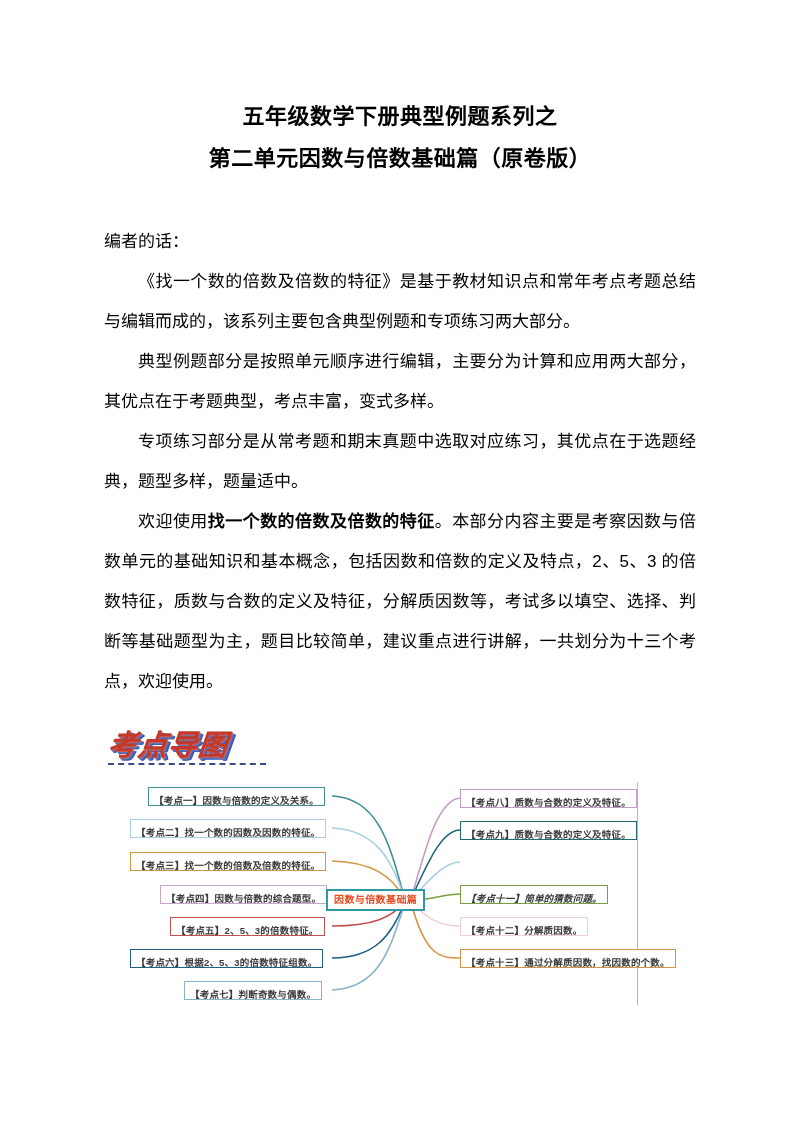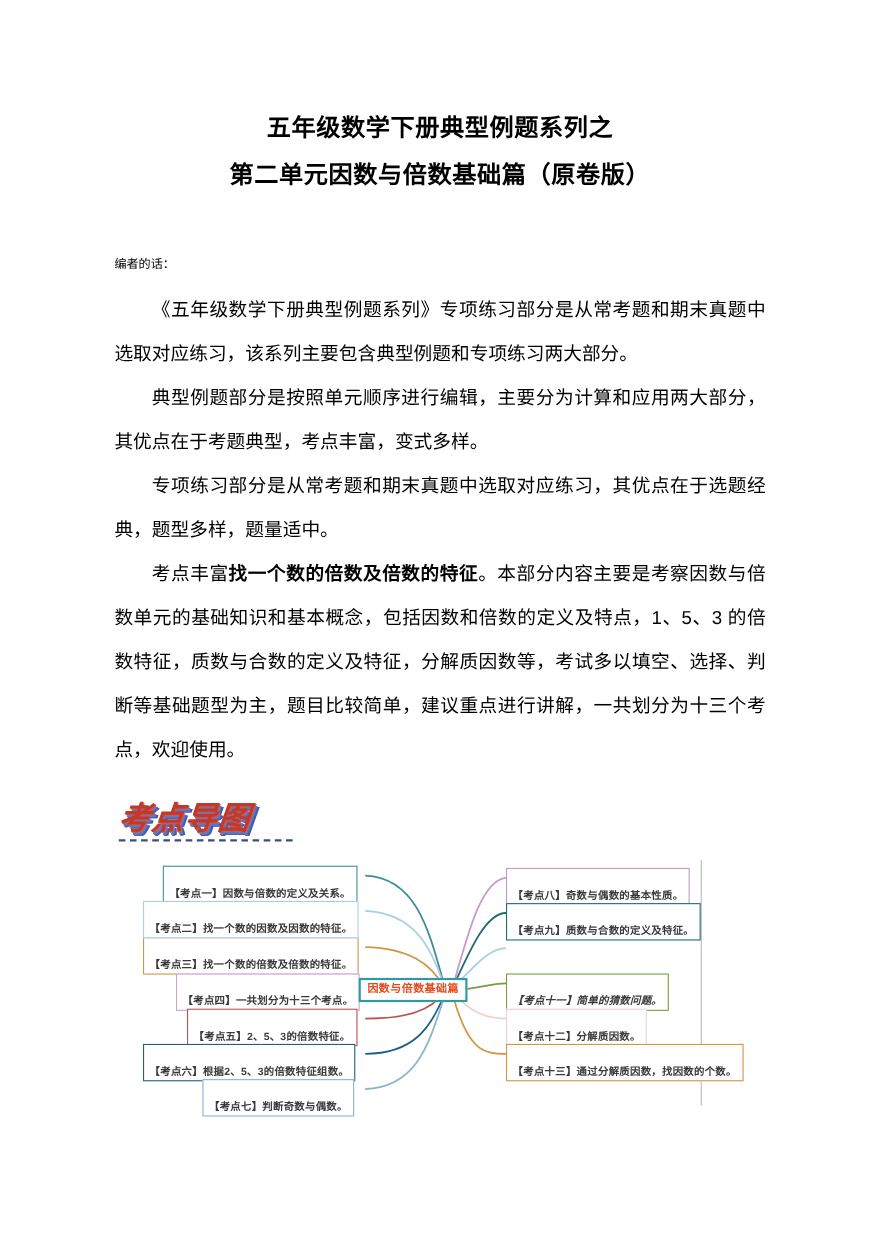--- a/index.html
+++ b/index.html
@@ -39,22 +39,22 @@
   }
   .doc-title .line {
     display: block;
     white-space: nowrap;
   }
   .doc-title .line-2 { margin-top: 8px; }
 
   
   .intro-label {
     margin-top: 46px;
-    font-family: Liberation Mono, monospace;
-    font-size: 11px;
+    font-family: Liberation Sans, sans-serif;
+    font-size: 17px;
     line-height: 40px;
   }
   p.para {
     margin: 0;
     font-family: "Liberation Sans", "DejaVu Sans", sans-serif;
     font-size: 17px;
     line-height: 40px;
     text-align: justify;
     text-justify: inter-ideograph;
     text-indent: 2em;
@@ -119,21 +119,21 @@
     position: absolute;
     box-sizing: border-box;
     background: #ffffff;
     border: 1px solid #999;
     font-family: "Liberation Sans", "DejaVu Sans", sans-serif;
     font-size: 9.5px;
     font-weight: bold;
     color: #3a3a3a;
     line-height: 17px;
     height: 19px;
-    padding: 16px 5px;
+    padding: 4px 5px;
     white-space: nowrap;
     letter-spacing: 0.2px;
   }
   .node.center {
     border: 2px solid #2e9aa5;
     color: #e8491d;
     font-size: 10px;
     font-weight: bold;
     height: 22px;
     line-height: 18px;
@@ -149,24 +149,24 @@
 <div class="page">
   <div class="content">
 
     <div class="doc-title">
       <span class="line line-1">五年级数学下册典型例题系列之</span>
       <span class="line line-2">第二单元因数与倍数基础篇（原卷版）</span>
     </div>
 
     <div class="intro-label">编者的话：</div>
 
-    <p class="para">《五年级数学下册典型例题系列》专项练习部分是从常考题和期末真题中选取对应练习，该系列主要包含典型例题和专项练习两大部分。</p>
+    <p class="para">《找一个数的倍数及倍数的特征》是基于教材知识点和常年考点考题总结与编辑而成的，该系列主要包含典型例题和专项练习两大部分。</p>
     <p class="para">典型例题部分是按照单元顺序进行编辑，主要分为计算和应用两大部分，其优点在于考题典型，考点丰富，变式多样。</p>
     <p class="para">专项练习部分是从常考题和期末真题中选取对应练习，其优点在于选题经典，题型多样，题量适中。</p>
-    <p class="para"><span>考点丰富</span><b>找一个数的倍数及倍数的特征</b><span>。本部分内容主要是考察因数与倍数单元的基础知识和基本概念，包括因数和倍数的定义及特点，1、5、3 的倍数特征，质数与合数的定义及特征，分解质因数等，考试多以填空、选择、判断等基础题型为主，题目比较简单，建议重点进行讲解，一共划分为十三个考点，欢迎使用。</span></p>
+    <p class="para"><span>欢迎使用</span><b>找一个数的倍数及倍数的特征</b><span>。本部分内容主要是考察因数与倍数单元的基础知识和基本概念，包括因数和倍数的定义及特点，2、5、3 的倍数特征，质数与合数的定义及特征，分解质因数等，考试多以填空、选择、判断等基础题型为主，题目比较简单，建议重点进行讲解，一共划分为十三个考点，欢迎使用。</span></p>
 
     <div class="map-banner">
       <span class="banner-word">考点导图</span>
       <span class="banner-underline"></span>
     </div>
 
     <div class="mindmap-wrap">
       <span class="mindmap-frame-right"></span>
 
       <svg class="connectors" viewBox="0 0 592 235">
@@ -194,34 +194,34 @@
       <div class="node" style="left:44px; top:11px; border-color:#3f8f94;">
         <span>【考点一】因数与倍数的定义及关系。</span>
       </div>
       <div class="node" style="left:26px; top:76px; border-color:#d39544;">
         <span>【考点三】找一个数的倍数及倍数的特征。</span>
       </div>
       <div class="node" style="left:26px; top:43px; border-color:#a8cfe4;">
         <span>【考点二】找一个数的因数及因数的特征。</span>
       </div>
       <div class="node" style="left:56px; top:109px; border-color:#c9a6cf;">
-        <span>【考点四】一共划分为十三个考点。</span>
+        <span>【考点四】因数与倍数的综合题型。</span>
       </div>
       <div class="node" style="left:66px; top:141px; border-color:#c0504d;">
         <span>【考点五】2、5、3的倍数特征。</span>
       </div>
       <div class="node" style="left:26px; top:173px; border-color:#1f5f82;text-align:center;">
         <span>【考点六】根据2、5、3的倍数特征组数。</span>
       </div>
       <div class="node" style="left:80px; top:205px; border-color:#8ab4cc;">
         <span>【考点七】判断奇数与偶数。</span>
       </div>
 
       <div class="node" style="left:356px; top:13px; border-color:#c49ac9;">
-        <span>【考点八】奇数与偶数的基本性质。</span>
+        <span>【考点八】质数与合数的定义及特征。</span>
       </div>
       <div class="node" style="left:356px; top:45px; border-color:#1f6b70; border-width:1.5px;">
         <span>【考点九】质数与合数的定义及特征。</span>
       </div>
       <div class="node" style="left:356px; top:109px; border-color:#7a9e3f;font-style:italic;">
         <span>【考点十一】简单的猜数问题。</span>
       </div>
       <div class="node" style="left:356px; top:141px; border-color:#f3cfcf;">
         <span>【考点十二】分解质因数。</span>
       </div>

